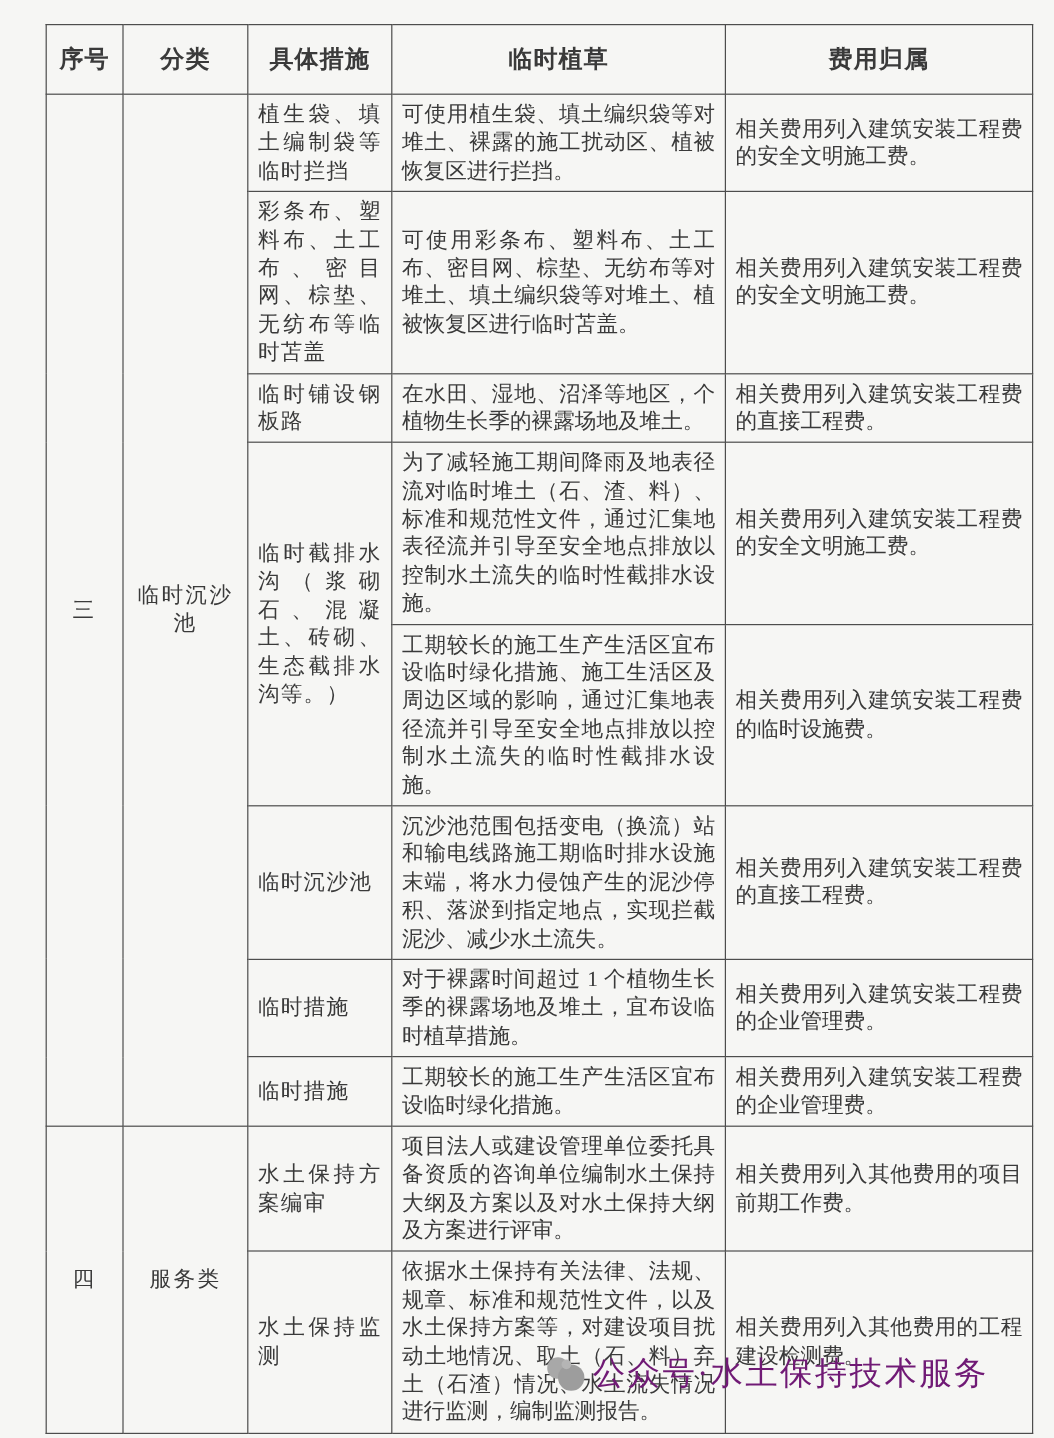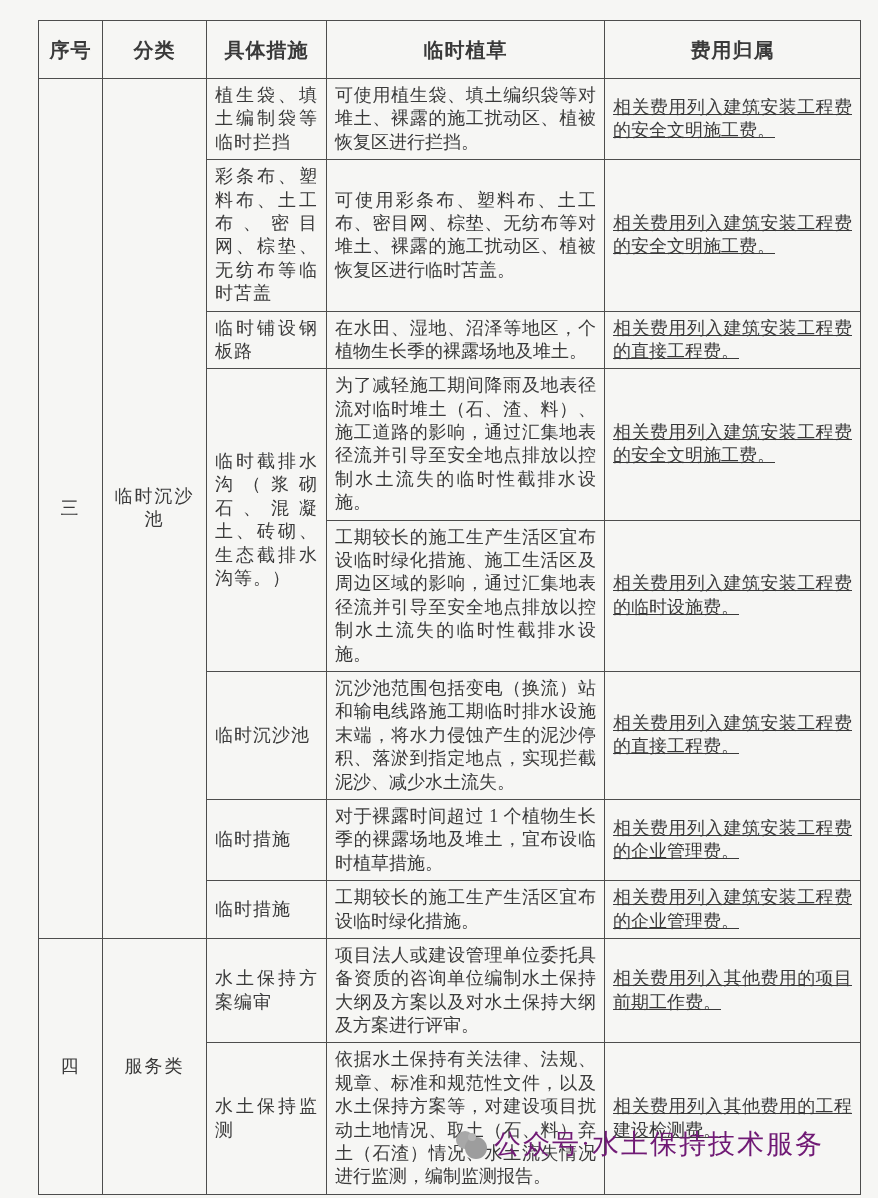--- a/index.html
+++ b/index.html
@@ -48,21 +48,20 @@
     text-justify: inter-character;
     letter-spacing: 1px;
   }
   td.c-content {
     text-align: justify;
     text-justify: inter-character;
   }
   td.c-cost {
     text-align: justify;
     text-justify: inter-character;
-    text-decoration: underline;
   }
   .watermark {
     position: absolute;
     left: 452px; top: 1126px;
     display: flex;
     align-items: center;
     gap: 6px;
     color: #701a75;
     font-size: 27px;
     letter-spacing: 2px;
@@ -96,31 +95,31 @@
 
       <tr>
         <td class="c-num" rowspan="8">三</td>
         <td class="c-cat" rowspan="8">临时沉沙池</td>
         <td class="c-measure">植生袋、填土编制袋等临时拦挡</td>
         <td class="c-content">可使用植生袋、填土编织袋等对堆土、裸露的施工扰动区、植被恢复区进行拦挡。</td>
         <td class="c-cost">相关费用列入建筑安装工程费的安全文明施工费。</td>
       </tr>
       <tr>
         <td class="c-measure">彩条布、塑料布、土工布、密目网、棕垫、无纺布等临时苫盖</td>
-        <td class="c-content">可使用彩条布、塑料布、土工布、密目网、棕垫、无纺布等对堆土、裸露的施工扰动区、植被恢复区进行临时苫盖。</td>
+        <td class="c-content">可使用彩条布、塑料布、土工布、密目网、棕垫、无纺布等对堆土、填土编织袋等对堆土、植被恢复区进行临时苫盖。</td>
         <td class="c-cost">相关费用列入建筑安装工程费的安全文明施工费。</td>
       </tr>
       <tr>
         <td class="c-measure">临时铺设钢板路</td>
         <td class="c-content">在水田、湿地、沼泽等地区，个植物生长季的裸露场地及堆土。</td>
         <td class="c-cost">相关费用列入建筑安装工程费的直接工程费。</td>
       </tr>
       <tr>
         <td class="c-measure" rowspan="2">临时截排水沟（浆砌石、混凝土、砖砌、生态截排水沟等。）</td>
-        <td class="c-content">为了减轻施工期间降雨及地表径流对临时堆土（石、渣、料）、施工道路的影响，通过汇集地表径流并引导至安全地点排放以控制水土流失的临时性截排水设施。</td>
+        <td class="c-content">为了减轻施工期间降雨及地表径流对临时堆土（石、渣、料）、标准和规范性文件，通过汇集地表径流并引导至安全地点排放以控制水土流失的临时性截排水设施。</td>
         <td class="c-cost">相关费用列入建筑安装工程费的安全文明施工费。</td>
       </tr>
       <tr>
         <td class="c-content">工期较长的施工生产生活区宜布设临时绿化措施、施工生活区及周边区域的影响，通过汇集地表径流并引导至安全地点排放以控制水土流失的临时性截排水设施。</td>
         <td class="c-cost">相关费用列入建筑安装工程费的临时设施费。</td>
       </tr>
       <tr>
         <td class="c-measure">临时沉沙池</td>
         <td class="c-content">沉沙池范围包括变电（换流）站和输电线路施工期临时排水设施末端，将水力侵蚀产生的泥沙停积、落淤到指定地点，实现拦截泥沙、减少水土流失。</td>
         <td class="c-cost">相关费用列入建筑安装工程费的直接工程费。</td>

